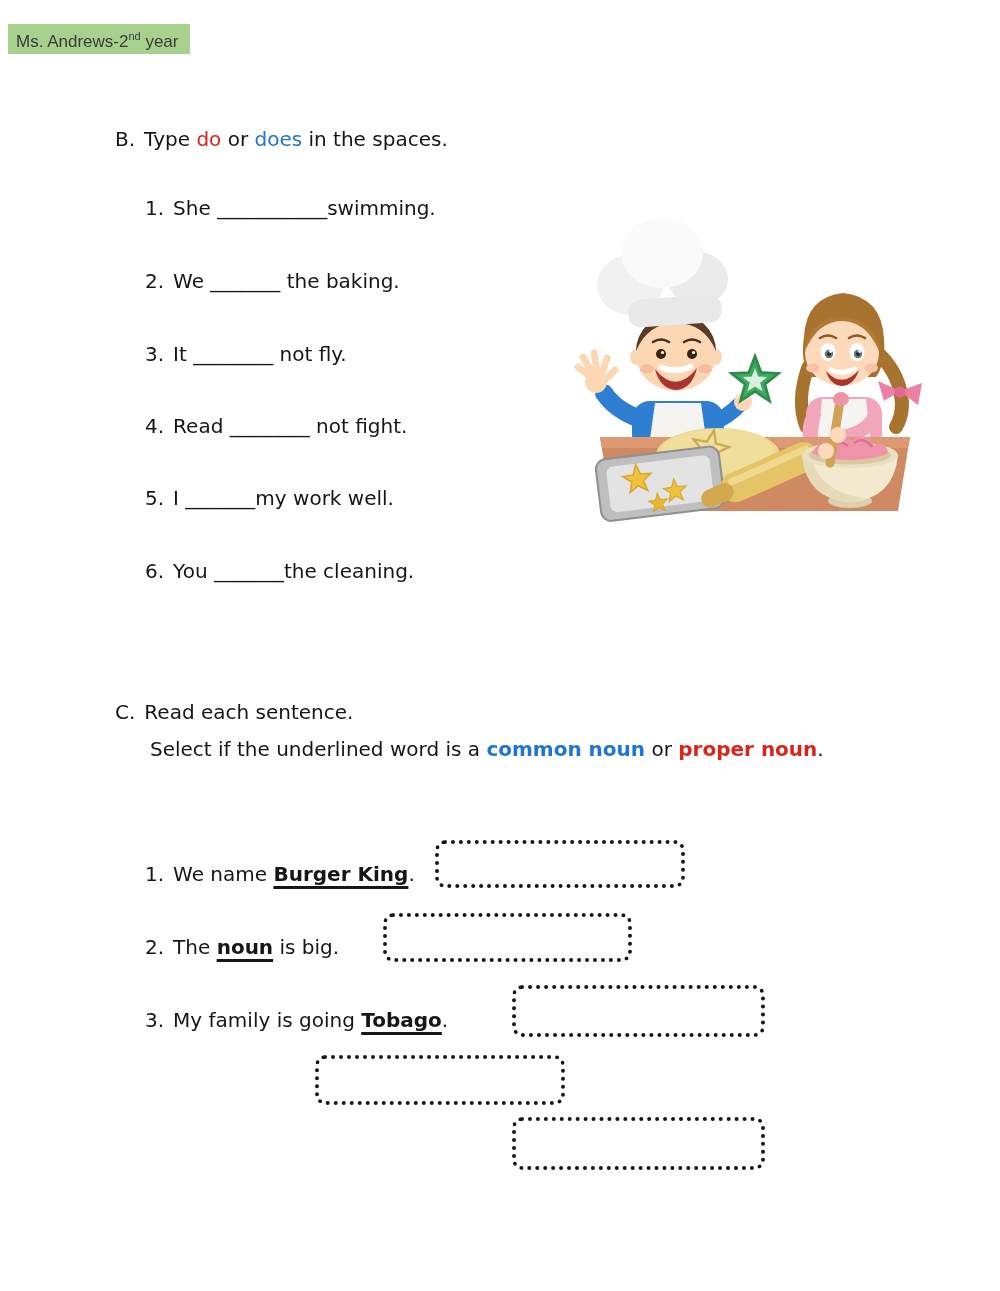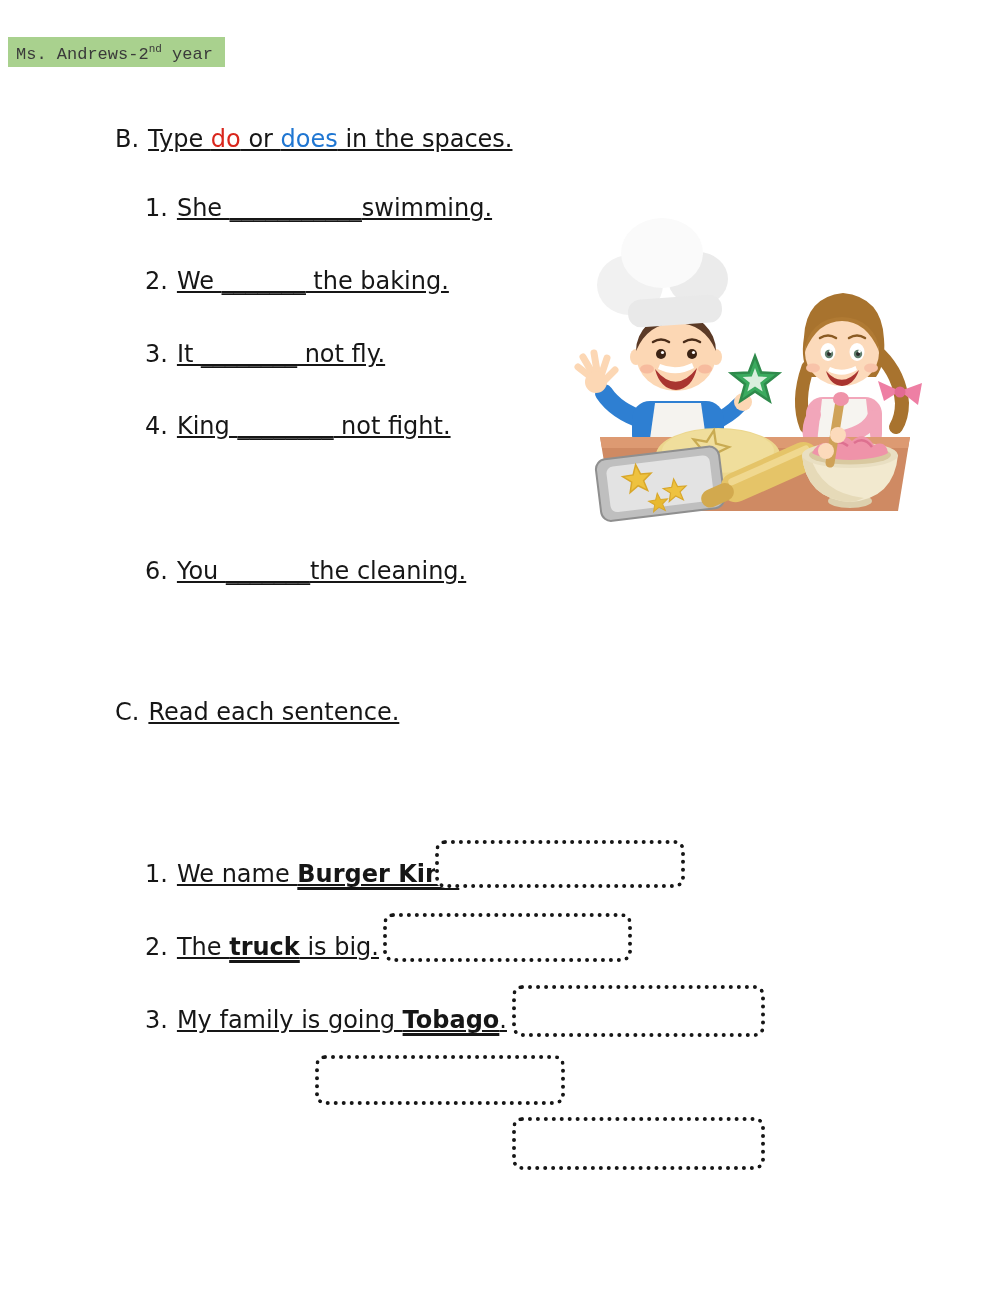--- a/index.html
+++ b/index.html
@@ -1,26 +1,26 @@
 <!DOCTYPE html>
 <html><head>
 <meta charset="utf-8">
 <style>
   html,body { margin:0; padding:0; background:#ffffff; }
   .page {
     position:relative; width:1000px; height:1291px; background:#ffffff;
     font-family:"DejaVu Sans", sans-serif; color:#161616; overflow:hidden;
   }
   .badge {
-    position:absolute; left:8px; top:37px; background:#a9d18e; color:#3a3a3a;
-    font-family:Liberation Mono, monospace; font-size:17px; line-height:24px;
+    position:absolute; left:8px; top:24px; background:#a9d18e; color:#3a3a3a;
+    font-family:Liberation Sans, sans-serif; font-size:17px; line-height:24px;
     padding:0 12px 0 8px; white-space:nowrap;
   }
   .badge sup { font-size:11px; }
-  .line { position:absolute; white-space:nowrap; font-size:24px; line-height:34px; height:34px;text-decoration:underline; }
+  .line { position:absolute; white-space:nowrap; font-size:20px; line-height:34px; height:34px; }
   .b-head { left:115px; top:122px; }
   .c-head1 { left:115px; top:695px; }
   .c-head2 { left:150px; top:732px; }
   .b-item, .c-item { left:145px;margin-top:18px; }
   .num { display:inline-block; margin-right:9px; }
   .red  { color:#d9261c; }
   .blue { color:#1f76d2; }
   .bold { font-weight:bold; }
   .blank { letter-spacing:0; }
   .word-ul {
@@ -41,22 +41,23 @@
   <div class="badge"><span>Ms. Andrews-2</span><sup>nd</sup><span> year</span></div>
 
   <div class="line b-head"><span class="num">B.</span><span>Type </span><span class="red">do</span><span> or </span><span class="blue">does</span><span> in the spaces.</span></div>
 
   <div class="line b-item" style="top:173px"><span class="num">1.</span><span>She </span><span class="blank">___________</span><span>swimming.</span></div>
 
   <div class="line b-item" style="top:246px"><span class="num">2.</span><span>We </span><span class="blank">_______</span><span> the baking.</span></div>
 
   <div class="line b-item" style="top:319px"><span class="num">3.</span><span>It </span><span class="blank">________</span><span> not fly.</span></div>
 
-  <div class="line b-item" style="top:391px"><span class="num">4.</span><span>King </span><span class="blank">________</span><span> not fight.</span></div>
+  <div class="line b-item" style="top:391px"><span class="num">4.</span><span>Read </span><span class="blank">________</span><span> not fight.</span></div>
 
+  <div class="line b-item" style="top:463px"><span class="num">5.</span><span>I </span><span class="blank">_______</span><span>my work well.</span></div>
 
   <div class="line b-item" style="top:536px"><span class="num">6.</span><span>You </span><span class="blank">_______</span><span>the cleaning.</span></div>
 
   <svg class="illus" width="390" height="320" viewBox="0 0 390 320" aria-hidden="true">
     <defs>
       <path id="st" d="M0,-10 L2.47,-3.4 L9.51,-3.09 L3.99,1.3 L5.88,8.09 L0,4.2 L-5.88,8.09 L-3.99,1.3 L-9.51,-3.09 L-2.47,-3.4 Z"></path>
     </defs>
 
     <g>
       <path d="M246 132 Q248 92 285 88 Q324 92 326 134 Q328 158 318 172 L252 172 Q242 156 246 132 Z" fill="#a8732e"></path>
@@ -168,25 +169,26 @@
     <circle cx="268" cy="246" r="8" fill="#fcdabb"></circle>
     <circle cx="280" cy="230" r="8" fill="#fcdabb"></circle>
 
     <g>
       <use href="#st" transform="translate(197 176) scale(2.5)" fill="#3aaa5e" stroke="#2e8a4b" stroke-width="1"></use>
       <use href="#st" transform="translate(197 176) scale(1.3)" fill="#d9efdd"></use>
     </g>
   </svg>
 
   <div class="line c-head1"><span class="num">C.</span><span>Read each sentence.</span></div>
+  <div class="line c-head2"><span>Select if the underlined word is a </span><span class="blue bold">common noun</span><span> or </span><span class="red bold">proper noun</span><span>.</span></div>
 
   <div class="line c-item" style="top:839px"><span class="num">1.</span><span>We name </span><span class="word-ul">Burger King</span><span>.</span></div>
   <div class="select-box" style="left:435px;top:840px;width:250px;height:48px"></div>
 
-  <div class="line c-item" style="top:912px"><span class="num">2.</span><span>The </span><span class="word-ul">truck</span><span> is big.</span></div>
+  <div class="line c-item" style="top:912px"><span class="num">2.</span><span>The </span><span class="word-ul">noun</span><span> is big.</span></div>
   <div class="select-box" style="left:383px;top:913px;width:249px;height:49px"></div>
 
   <div class="line c-item" style="top:985px"><span class="num">3.</span><span>My family is going </span><span class="word-ul">Tobago</span><span>.</span></div>
   <div class="select-box" style="left:512px;top:985px;width:253px;height:52px"></div>
 
   <div class="select-box" style="left:315px;top:1055px;width:250px;height:50px"></div>
 
   <div class="select-box" style="left:512px;top:1117px;width:253px;height:53px"></div>
 
 </div>

